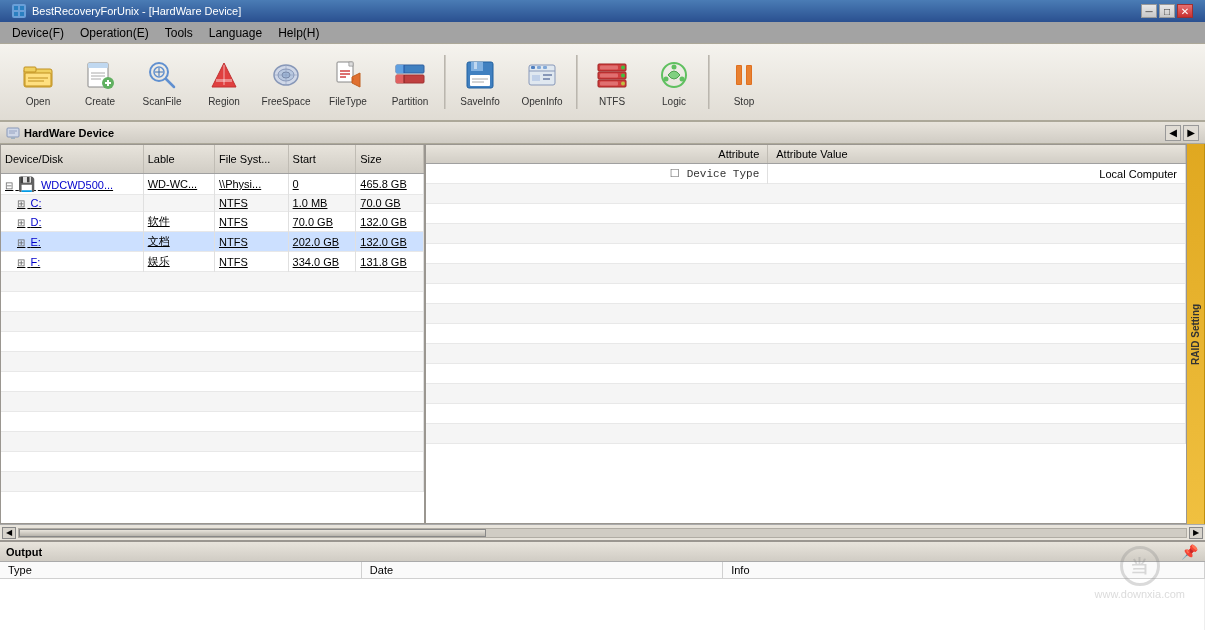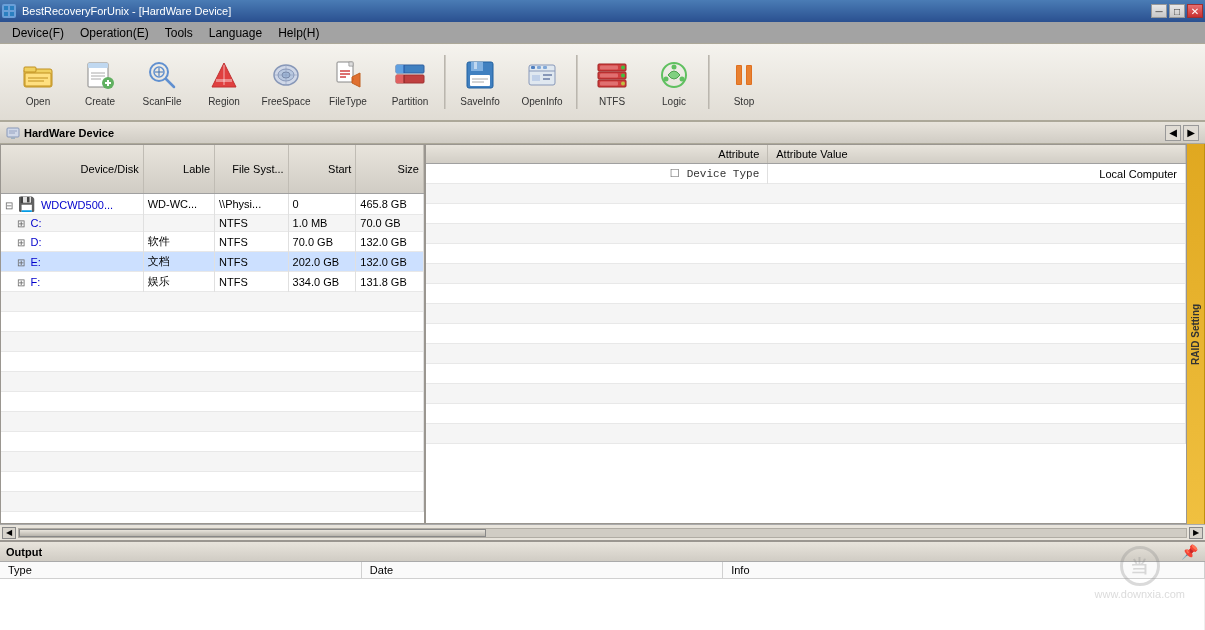--- a/index.html
+++ b/index.html
@@ -13,21 +13,21 @@
     }
 
     
     .title-bar {
       background: linear-gradient(to bottom, #4a7cb5, #2a5090);
       color: white;
       height: 22px;
       display: flex;
       align-items: center;
       justify-content: space-between;
-      padding: 0 2px;
+      padding: 0 12px;
       user-select: none;
     }
     .title-bar-left {
       display: flex;
       align-items: center;
       gap: 6px;
       font-size: 11px;
     }
     .title-bar-icon {
       width: 14px;
@@ -175,37 +175,38 @@
     }
     .left-panel table {
       width: 100%;
       border-collapse: collapse;
       font-size: 11px;
     }
     .left-panel table thead tr {
       background: linear-gradient(to bottom, #e8e4dc, #d0ccc4);
     }
     .left-panel table thead th {
-      padding: 18px 4px;
-      text-align: right;
+      padding: 8px 4px;
+      text-align: left;
       border-right: 1px solid #c0bcb4;
       border-bottom: 1px solid #a0a0a0;
       font-weight: normal;
       white-space: nowrap;
     }
     .left-panel table tbody tr {
       border-bottom: 1px solid #e8e8e8;
     }
     .left-panel table tbody tr:nth-child(even) {
       background: #f5f5f5;
     }
     .left-panel table tbody td {
       padding: 2px 4px;
       border-right: 1px solid #e0e0e0;
       white-space: nowrap;
+      text-decoration: underline;
     }
     .device-name { color: #0000cc; }
     .expand-icon { color: #666; margin-right: 2px; font-size: 10px; }
     .indent-1 { padding-left: 16px !important; }
 
     
     .right-panel {
       flex: 1;
       overflow: auto;
       background: white;

